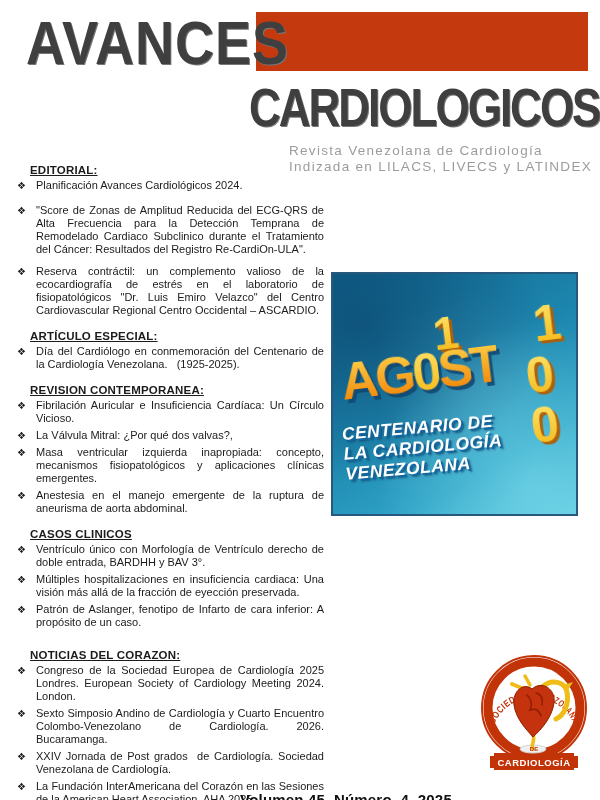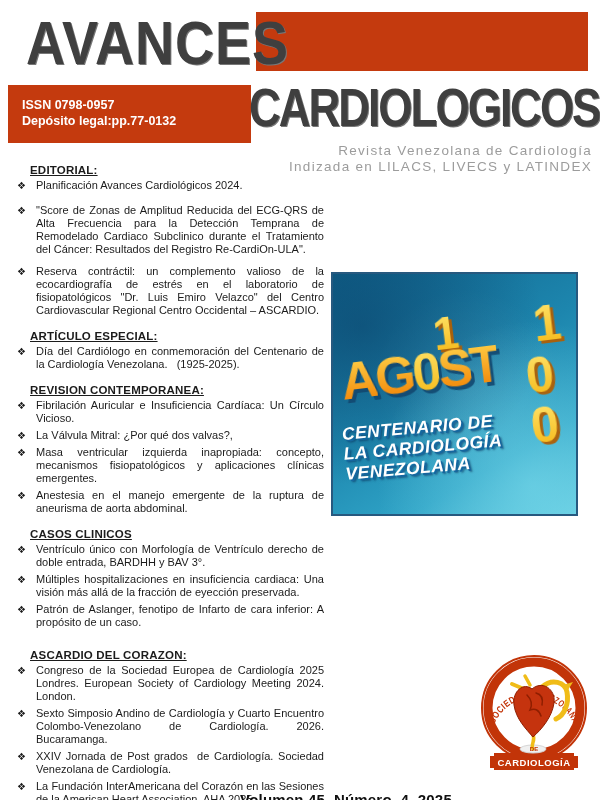--- a/index.html
+++ b/index.html
@@ -23,21 +23,21 @@
     color:#ffffff; font-weight:bold; font-size:12.5px; line-height:16px;
     padding:12px 0 0 14px;
   }
   .title-cardio {
     position:absolute; left:249px; top:78px; z-index:2;
     font-size:44px; font-weight:bold; color:#3f3f3f;
     letter-spacing:-2px; transform:scaleY(1.2); transform-origin:left top;
     text-shadow:1px 1px 0 #777;
   }
   .subtitle {
-    position:absolute; right:8px; top:143px; text-align:right;
+    position:absolute; right:8px; top:143px; text-align:left;
     color:#9c9c9c; font-size:13.5px; letter-spacing:1.3px; line-height:15.5px;
   }
 
   
   .toc { position:absolute; left:15px; top:163px; width:309px; font-size:11px; line-height:13px; }
   .sec { margin-bottom:12px; }
   .sec.gap-lg { margin-top:19px; }
   .sec h3 {
     font-size:11.5px; line-height:14px; font-weight:bold;
     text-decoration:underline; margin-bottom:2px; letter-spacing:.2px;margin-left:15px;
@@ -95,24 +95,20 @@
   }
 </style>
 </head>
 <body>
 
 <div class="page">
 
   <div class="bar-top"></div>
   <div class="title-avances">AVANCES</div>
 
-  <div class="issn-bar">
-    <div>ISSN 0798-0957</div>
-    <div>Depósito legal:pp.77-0132</div>
-  </div>
   <div class="title-cardio">CARDIOLOGICOS</div>
 
   <div class="subtitle">
     <div>Revista Venezolana de Cardiología</div>
     <div>Indizada en LILACS, LIVECS y LATINDEX</div>
   </div>
 
   <div class="toc">
 
     <div class="sec">
@@ -172,21 +168,21 @@
         <span class="blt">❖</span>
         <span class="txt">Múltiples hospitalizaciones en insuficiencia cardiaca: Una visión más allá de la fracción de eyección preservada.</span>
       </div>
       <div class="item">
         <span class="blt">❖</span>
         <span class="txt">Patrón de Aslanger, fenotipo de Infarto de cara inferior: A propósito de un caso.</span>
       </div>
     </div>
 
     <div class="sec gap-lg">
-      <h3>ASCARDIO DEL CORAZON:</h3>
+      <h3>NOTICIAS DEL CORAZON:</h3>
       <div class="item">
         <span class="blt">❖</span>
         <span class="txt">Congreso de la Sociedad Europea de Cardiología 2025 Londres. European Society of Cardiology Meeting 2024. London.</span>
       </div>
       <div class="item">
         <span class="blt">❖</span>
         <span class="txt">Sexto Simposio Andino de Cardiología y Cuarto Encuentro Colombo-Venezolano de Cardiología. 2026. Bucaramanga.</span>
       </div>
       <div class="item">
         <span class="blt">❖</span>

